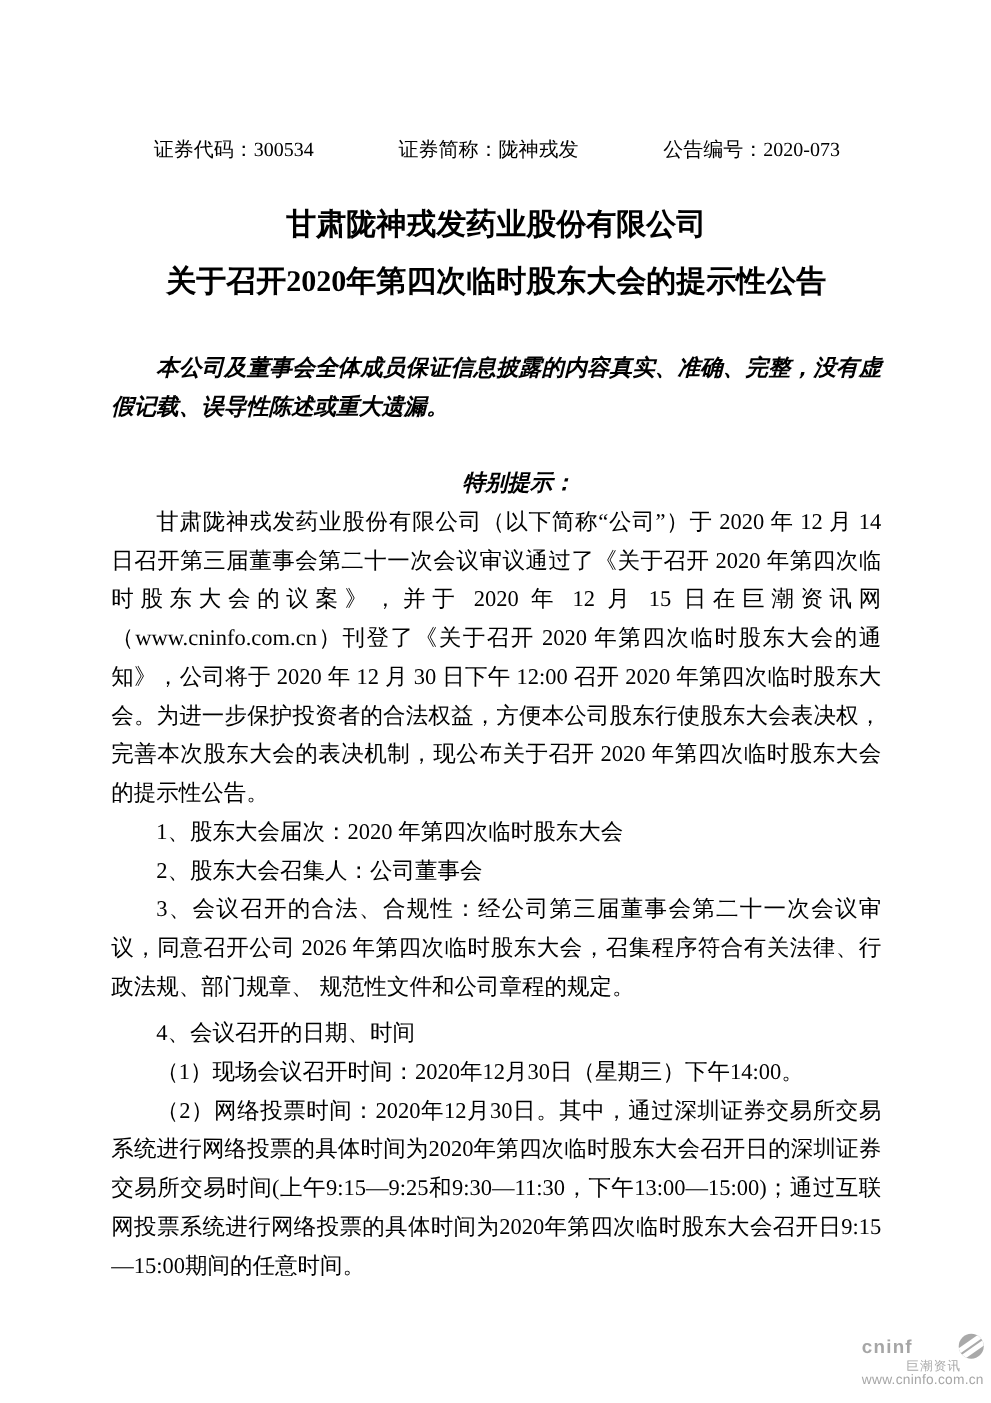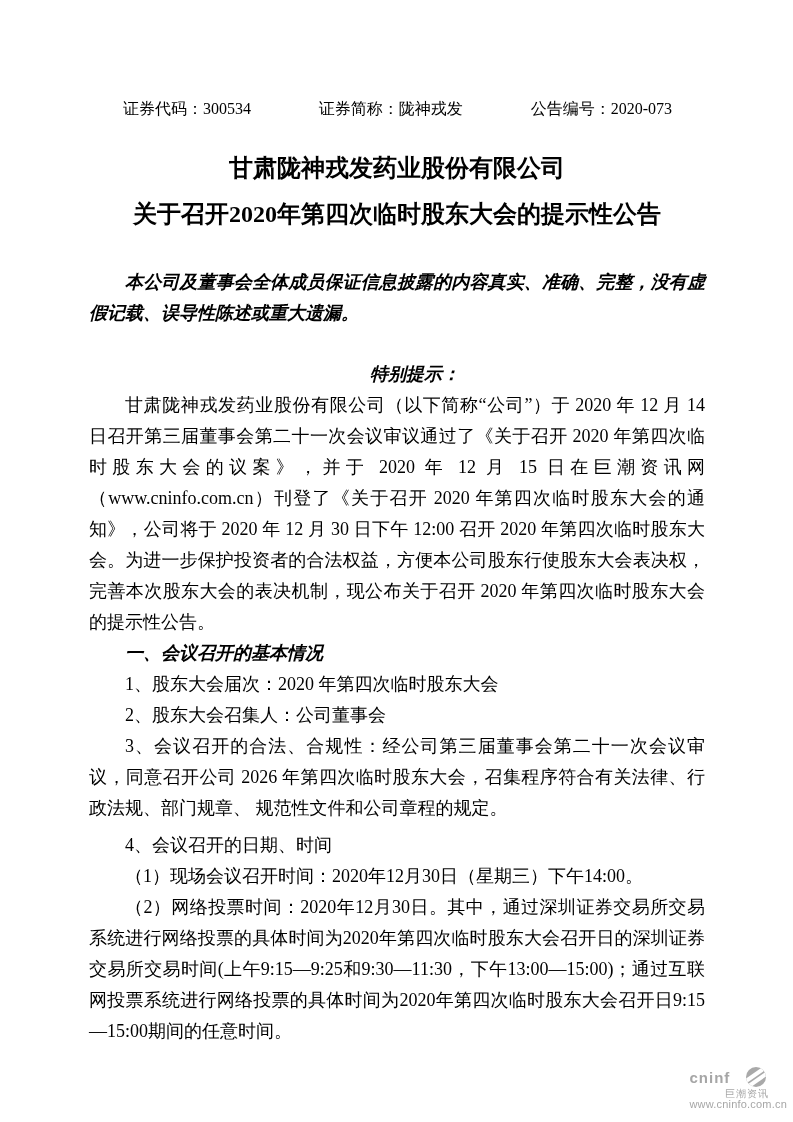--- a/index.html
+++ b/index.html
@@ -6,21 +6,21 @@
   .page {
     position: relative;
     width: 793px;
     height: 1122px;
     background: #ffffff;
     font-family: "Liberation Serif", "DejaVu Serif", serif;
     color: #000;
     overflow: hidden;
     margin: 0 auto;
   }
-  .content { padding: 3px 88px 0 89px; }
+  .content { padding: 15px 88px 0 89px; }
 
   .header-row {
     display: flex;
     justify-content: space-between;
     padding: 95px 33px 0 34px;
     font-size: 16px;
     line-height: 22px;
     white-space: nowrap;
   }
 
@@ -52,21 +52,21 @@
     right: 6px;
     bottom: 12px;
     text-align: right;
     color: #a6a6a6;
     font-family: "Liberation Sans", "DejaVu Sans", sans-serif;
     line-height: 1;
   }
   .brand-row {
     display: flex;
     align-items: center;
-    justify-content: flex-start;
+    justify-content: space-between;
     gap: 16px;
   }
   .brand {
     font-size: 15px;
     font-weight: 700;
     letter-spacing: 1px;
   }
   .swirl {
     display: inline-block;
     width: 20px;
@@ -113,21 +113,20 @@
 
     <h1 class="title title-1">甘肃陇神戎发药业股份有限公司</h1>
     <h1 class="title title-2">关于召开2020年第四次临时股东大会的提示性公告</h1>
 
     <p class="notice bold">本公司及董事会全体成员保证信息披露的内容真实、准确、完整，没有虚假记载、误导性陈述或重大遗漏。</p>
 
     <p class="tip bold">特别提示：</p>
 
     <p>甘肃陇神戎发药业股份有限公司（以下简称“公司”）于 2020 年 12 月 14 日召开第三届董事会第二十一次会议审议通过了《关于召开 2020 年第四次临时股东大会的议案》，并于 2020 年 12 月 15 日在巨潮资讯网（www.cninfo.com.cn）刊登了《关于召开 2020 年第四次临时股东大会的通知》，公司将于 2020 年 12 月 30 日下午 12:00 召开 2020 年第四次临时股东大会。为进一步保护投资者的合法权益，方便本公司股东行使股东大会表决权，完善本次股东大会的表决机制，现公布关于召开 2020 年第四次临时股东大会的提示性公告。</p>
 
-    <h2 class="section-heading bold">一、会议召开的基本情况</h2>
 
     <p>1、股东大会届次：2020 年第四次临时股东大会</p>
     <p>2、股东大会召集人：公司董事会</p>
     <p>3、会议召开的合法、合规性：经公司第三届董事会第二十一次会议审议，同意召开公司 2026 年第四次临时股东大会，召集程序符合有关法律、行政法规、部门规章、 规范性文件和公司章程的规定。</p>
     <p class="gap-top">4、会议召开的日期、时间</p>
     <p>（1）现场会议召开时间：2020年12月30日（星期三）下午14:00。</p>
     <p>（2）网络投票时间：2020年12月30日。其中，通过深圳证券交易所交易系统进行网络投票的具体时间为2020年第四次临时股东大会召开日的深圳证券交易所交易时间(上午9:15—9:25和9:30—11:30，下午13:00—15:00)；通过互联网投票系统进行网络投票的具体时间为2020年第四次临时股东大会召开日9:15—15:00期间的任意时间。</p>
 
   </div>
 

